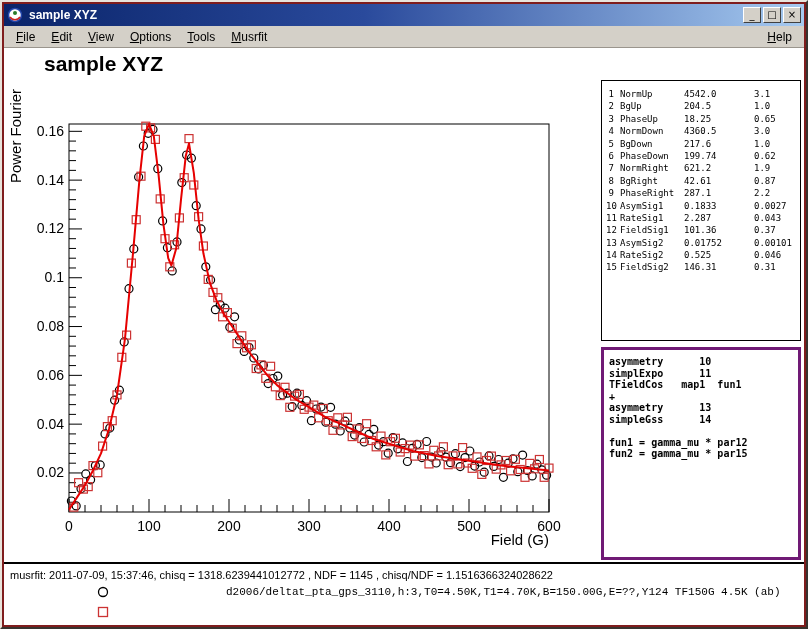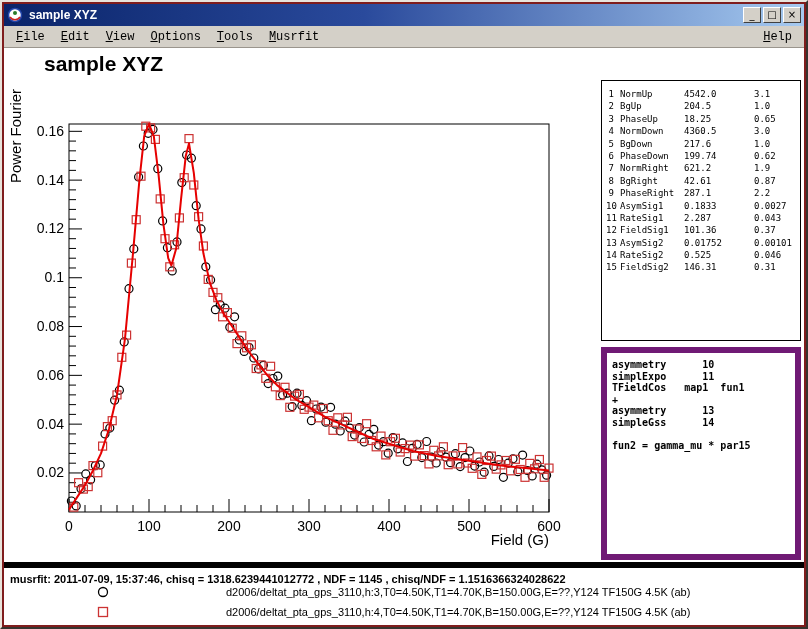--- a/index.html
+++ b/index.html
@@ -20,47 +20,47 @@
     width: 18px; height: 16px; background: #d4d0c8;
     border: 1px solid; border-color: #fff #404040 #404040 #fff;
     font-size: 10px; line-height: 13px; text-align: center; color: #000;
     font-family: "DejaVu Sans", sans-serif; cursor: default; user-select: none;
   }
   .menubar {
     position: absolute; left: 2px; top: 24px; right: 2px; height: 21px;
     display: flex; align-items: center; padding: 0 4px; font-size: 12px;
     background: #d4d0c8; box-shadow: 0 1px 0 #9a958d;
   }
-  .menu-item { padding: 2px 8px; white-space: nowrap; font-family: Liberation Mono, monospace; }
+  .menu-item { padding: 2px 8px; white-space: nowrap; }
   .menu-item.right { margin-left: auto; text-align: right; }
   .canvas { position: absolute; left: 2px; right: 2px; top: 46px; bottom: 2px; background: #fff; overflow: hidden; }
   .canvas-title { position: absolute; left: 40px; top: 4px; font-size: 21px; font-weight: bold; color: #000; }
   .plot { position: absolute; left: 0; top: 30px; }
   svg text { font-family: "Liberation Sans", sans-serif; fill: #000; }
   .param-box {
     position: absolute; left: 597px; top: 32px; width: 200px; height: 261px;
     border: 1px solid #000; padding: 7px 0 0 4px;
     font-family: "DejaVu Sans Mono", monospace; font-size: 9px; color: #000;
   }
   .param-row { display: grid; grid-template-columns: 14px 64px 70px auto; height: 12.4px; line-height: 12.4px; }
   .pc-no { text-align: right; padding-right: 6px; }
   .theory-box {
     position: absolute; left: 597px; top: 299px; width: 200px; height: 213px;
-    border: 6px solid #701a75; padding: 6px 0 0 5px;
+    border: 3px solid #701a75; padding: 6px 0 0 5px;
     font-family: "DejaVu Sans Mono", monospace; font-size: 10px; font-weight: bold; color: #000;
   }
   .theory-line { white-space: pre; line-height: 11.5px; min-height: 11.5px; }
   .stats-bar {
-    position: absolute; left: 0; right: 0; top: 514px; border-top: 6px solid #000000;
-    padding: 5px 0 0 6px; font-size: 11px; font-weight: bold; color: #000;
+    position: absolute; left: 0; right: 0; top: 514px; border-top: 2px solid #000000;
+    padding: 5px 0 0 6px; font-size: 11px; font-weight: normal; color: #000;
   }
   .legend { position: absolute; left: 0; right: 0; top: 534px; }
   .legend-row { display: flex; align-items: center; height: 20px; }
   .legend-marker { width: 14px; height: 14px; margin-left: 92px; display: inline-flex; align-items: center; justify-content: center; }
-  .legend-label { margin-left: 116px; font-size: 11px; color: #000; white-space: nowrap; }
+  .legend-label { margin-left: 116px; font-size: 11px; color: #000; white-space: nowrap; font-family: Liberation Mono, monospace; }
 </style>
 </head>
 <body>
 
 <div class="window">
 
   <div class="titlebar">
     <span class="app-icon">
       <svg width="16" height="16" viewBox="0 0 16 16">
         <circle cx="8" cy="8" r="6.5" fill="#ffffff" stroke="#2244aa" stroke-width="1.5"></circle>
@@ -479,38 +479,38 @@
       </div>
 
     <div class="theory-box">
         <div class="theory-line">asymmetry      10</div>
         <div class="theory-line">simplExpo      11</div>
         <div class="theory-line">TFieldCos   map1  fun1</div>
         <div class="theory-line">+</div>
         <div class="theory-line">asymmetry      13</div>
         <div class="theory-line">simpleGss      14</div>
         <div class="theory-line"></div>
+        <div class="theory-line">fun1 = gamma_mu * par12</div>
         <div class="theory-line">fun2 = gamma_mu * par15</div>
       </div>
 
     <div class="stats-bar">musrfit: 2011-07-09, 15:37:46, chisq = 1318.6239441012772 , NDF = 1145 , chisq/NDF = 1.1516366324028622</div>
 
     <div class="legend">
         <div class="legend-row">
           <span class="legend-marker">
             <svg width="14" height="14">
               <circle cx="7" cy="7" r="4.5" fill="none" stroke="#000000" stroke-width="1.3"></circle>
             </svg>
           </span>
           <span class="legend-label">d2006/deltat_pta_gps_3110,h:3,T0=4.50K,T1=4.70K,B=150.00G,E=??,Y124 TF150G 4.5K (ab)</span>
         </div>
         <div class="legend-row">
           <span class="legend-marker">
             <svg width="14" height="14">
               <rect x="2.5" y="2.5" width="9" height="9" fill="none" stroke="#cc3333" stroke-width="1.3"></rect>
             </svg>
           </span>
-          <span class="legend-label">d2006/deltat_pta_gps_3110,h:4,T0=4.50K,T1=4.70K,B=150.00G,E=??,Y124 TF150G 4.5K (ab)</span>
         </div>
       </div>
   </div>
 
 </div>
 
 </body></html>

